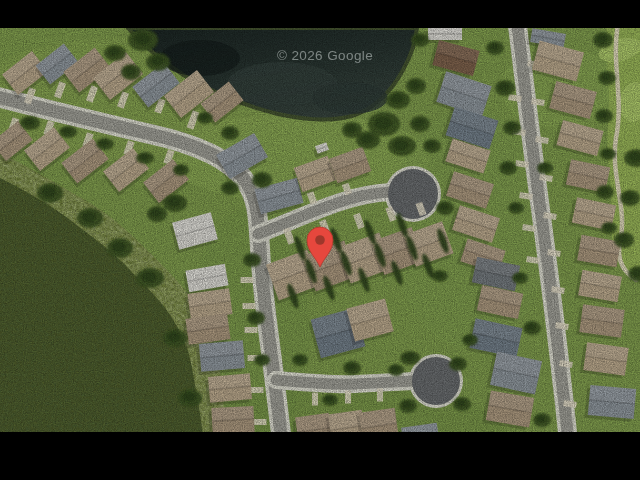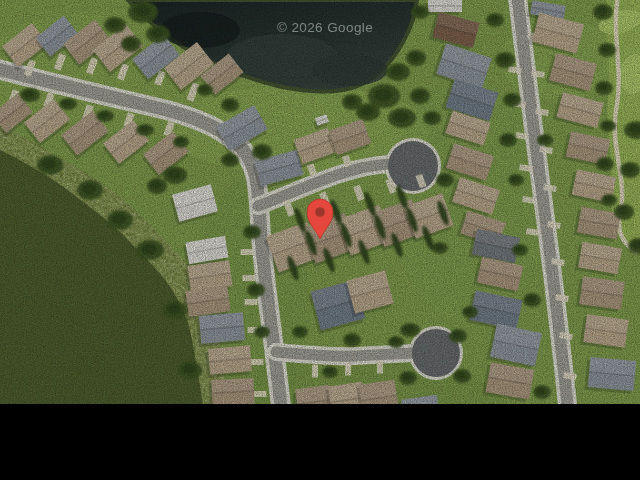--- a/index.html
+++ b/index.html
@@ -1,16 +1,16 @@
 <!DOCTYPE html>
 <html><head>
 <meta charset="utf-8">
 <style>
   html,body{margin:0;padding:0;background:#000;}
-  .stage{position:relative;width:640px;height:404px;overflow:hidden;background:#7C984B;}
+  .stage{position:relative;width:640px;height:404px;overflow:hidden;background:#7C984B;margin-top:28px;}
   svg{display:block;}
   #wm{font-family:"Liberation Sans",sans-serif;font-size:13.5px;letter-spacing:0.4px;text-anchor:middle;}
 </style>
 </head>
 <body>
 
 <div class="stage">
   <svg id="map" width="640" height="480" viewBox="0 0 640 480">
     <defs>
       <linearGradient id="pondg" x1="0" y1="0" x2="0.6" y2="1">

